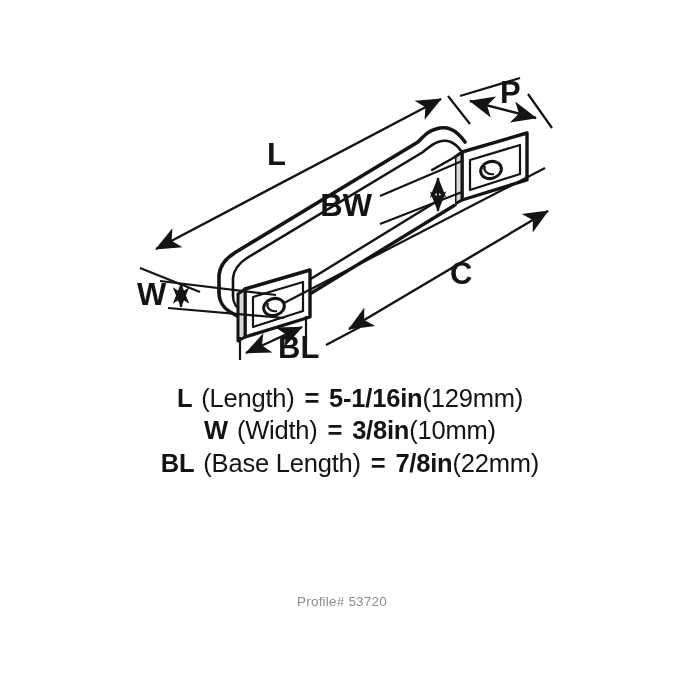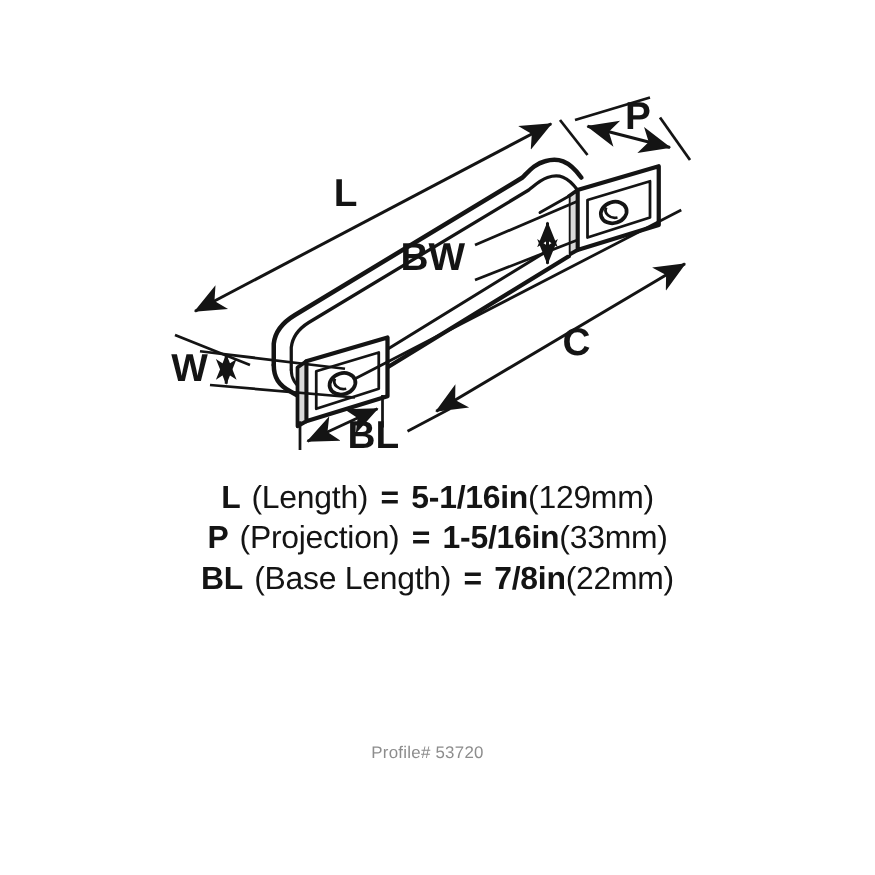--- a/index.html
+++ b/index.html
@@ -208,27 +208,27 @@
 
   <div id="spec-list">
 
     <div class="spec-row">
       <span class="spec-code">L</span>
       <span class="spec-desc">(Length)</span>
       <span class="spec-eq">=</span>
       <span class="spec-imperial">5-1/16in</span><span class="spec-metric">(129mm)</span>
     </div>
 
-
     <div class="spec-row">
-      <span class="spec-code">P</span>
-      <span class="spec-desc">(Projection)</span>
+      <span class="spec-code">W</span>
+      <span class="spec-desc">(Width)</span>
       <span class="spec-eq">=</span>
-      <span class="spec-imperial">1-5/16in</span><span class="spec-metric">(33mm)</span>
+      <span class="spec-imperial">3/8in</span><span class="spec-metric">(10mm)</span>
     </div>
+
 
 
     <div class="spec-row">
       <span class="spec-code">BL</span>
       <span class="spec-desc">(Base Length)</span>
       <span class="spec-eq">=</span>
       <span class="spec-imperial">7/8in</span><span class="spec-metric">(22mm)</span>
     </div>
 
 

